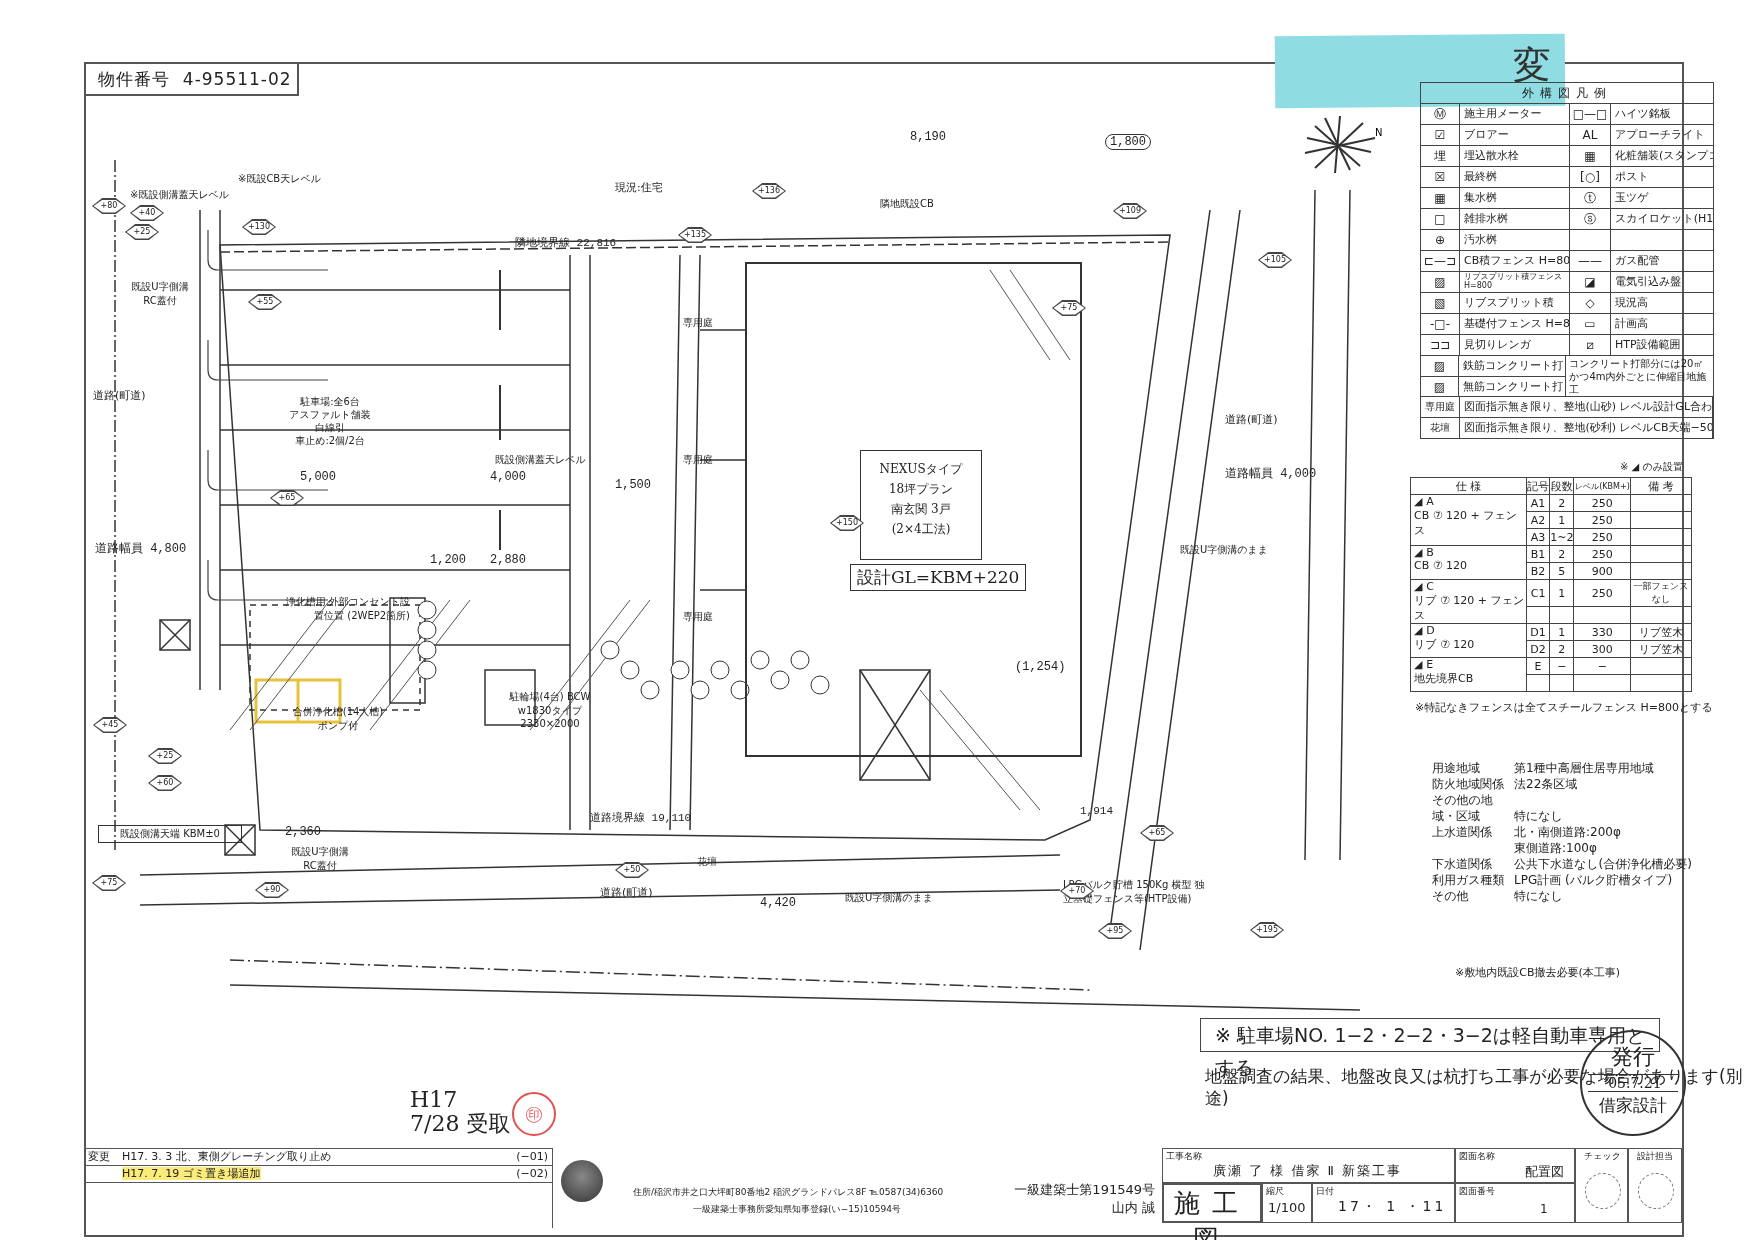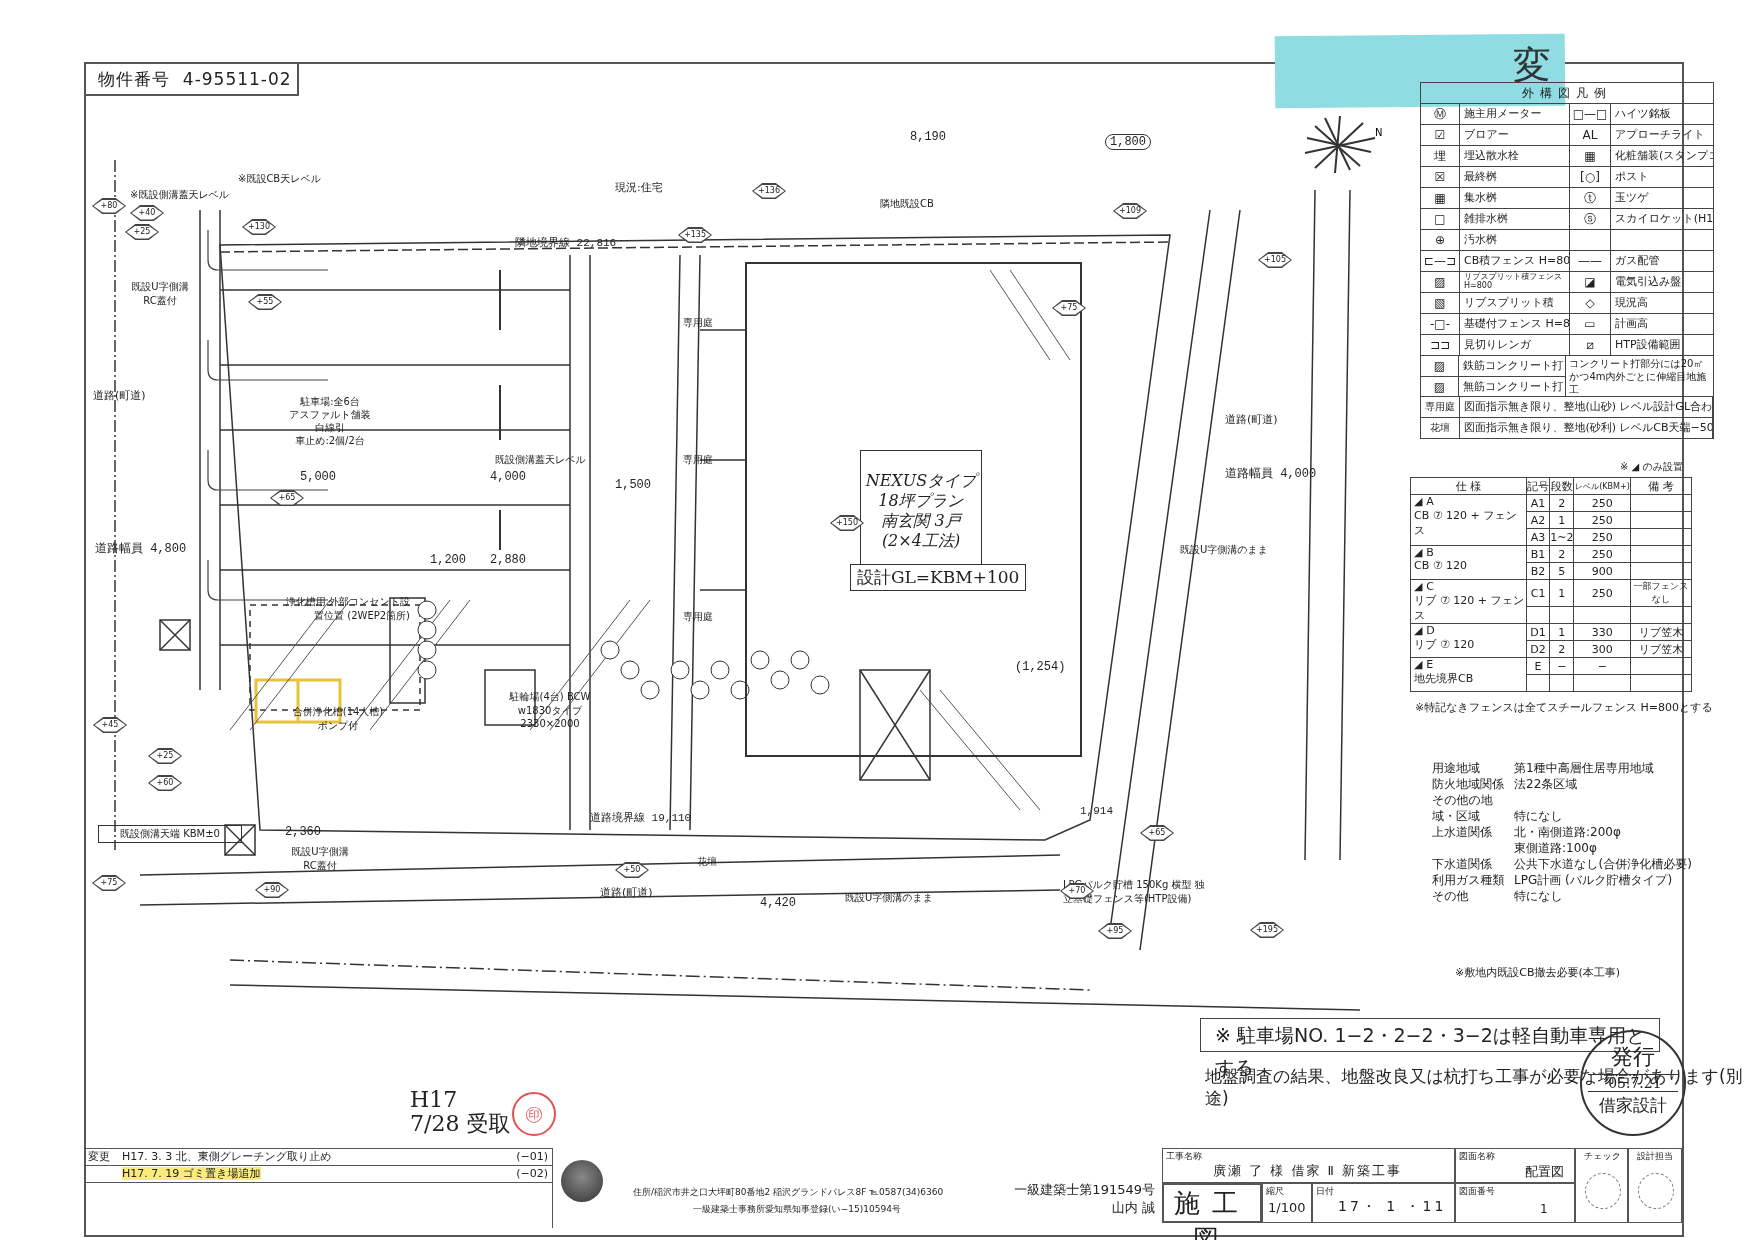--- a/index.html
+++ b/index.html
@@ -41,21 +41,21 @@
   .tb{position:absolute;border:1px solid #555;box-sizing:border-box;}
   .tb .lbl{position:absolute;left:3px;top:1px;font-size:9px;}
   .sekou{font-size:26px;font-family:"DejaVu Serif",serif;letter-spacing:12px;text-align:center;line-height:36px;}
   .dim{position:absolute;font-size:12px;font-family:"Liberation Mono",monospace;white-space:nowrap;}
   .lab{position:absolute;font-size:10px;white-space:nowrap;}
   .dia{position:absolute;width:34px;height:16px;font-size:8px;text-align:center;line-height:16px;}
   .dia::before{content:"";position:absolute;left:0;top:0;width:100%;height:100%;clip-path:polygon(0 50%,30% 0,70% 0,100% 50%,70% 100%,30% 100%);background:#444;}
   .dia::after{content:"";position:absolute;left:1.5px;top:1.5px;width:calc(100% - 3px);height:calc(100% - 3px);clip-path:polygon(0 50%,30% 0,70% 0,100% 50%,70% 100%,30% 100%);background:#fff;}
   .dia span{position:relative;z-index:1;}
   .bldg{position:absolute;left:745px;top:262px;width:337px;height:495px;border:2px solid #333;box-sizing:border-box;}
-  .bldgtxt{position:absolute;left:860px;top:450px;width:120px;height:100px;border:1.5px solid #333;font-size:16px;text-align:center;line-height:20px;padding-top:20px;font-family:"DejaVu Serif",serif;background:#fff;font-style:italic;}
+  .bldgtxt{position:absolute;left:860px;top:450px;width:120px;height:100px;border:1.5px solid #333;font-size:12px;text-align:center;line-height:20px;padding-top:8px;font-family:"DejaVu Serif",serif;background:#fff;}
   .glbox{position:absolute;left:850px;top:564px;border:1.5px solid #333;font-size:17px;padding:1px 6px;font-family:"DejaVu Serif",serif;background:#fff;}
   .handw{position:absolute;left:410px;top:1088px;font-size:22px;font-family:"DejaVu Serif",serif;line-height:24px;}
   .redstamp{position:absolute;left:512px;top:1092px;width:40px;height:40px;border:2px solid #e35050;border-radius:50%;color:#e35050;text-align:center;line-height:40px;font-size:18px;}
 </style>
 </head>
 <body>
 
 <div class="frame"></div>
 <div class="propno">
   <span>物件番号</span>&nbsp;&nbsp;<span>4-95511-02</span>
@@ -177,21 +177,21 @@
   </g>
 </svg>
 
 <div class="bldg"></div>
 <div class="bldgtxt">
   <div>NEXUSタイプ</div>
     <div>18坪プラン</div>
   <div>南玄関 3戸</div>
     <div>(2×4工法)</div>
 </div>
-<div class="glbox">設計GL=KBM+100</div>
+<div class="glbox">設計GL=KBM+220</div>
 
 <div class="lab" style="left:93px;top:388px;font-size:11px">道路(町道)</div>
 <div class="lab" style="left:1225px;top:412px;font-size:11px">道路(町道)</div>
 <div class="lab" style="left:600px;top:885px;font-size:11px">道路(町道)</div>
 <div class="lab" style="left:615px;top:180px;font-size:11px">現況:住宅</div>
 <div class="lab" style="left:880px;top:197px">隣地既設CB</div>
 <div class="lab" style="left:495px;top:453px">既設側溝蓋天レベル</div>
 <div class="lab" style="left:288px;top:705px;width:100px;white-space:normal;text-align:center">合併浄化槽(14人槽)ポンプ付</div>
 <div class="lab" style="left:280px;top:595px;width:130px;white-space:normal;text-align:right">浄化槽用 外部コンセント設置位置 (2WEP2箇所)</div>
 <div class="lab" style="left:500px;top:690px;width:100px;white-space:normal;text-align:center">駐輪場(4台) BCW w1830タイプ 2330×2000</div>

